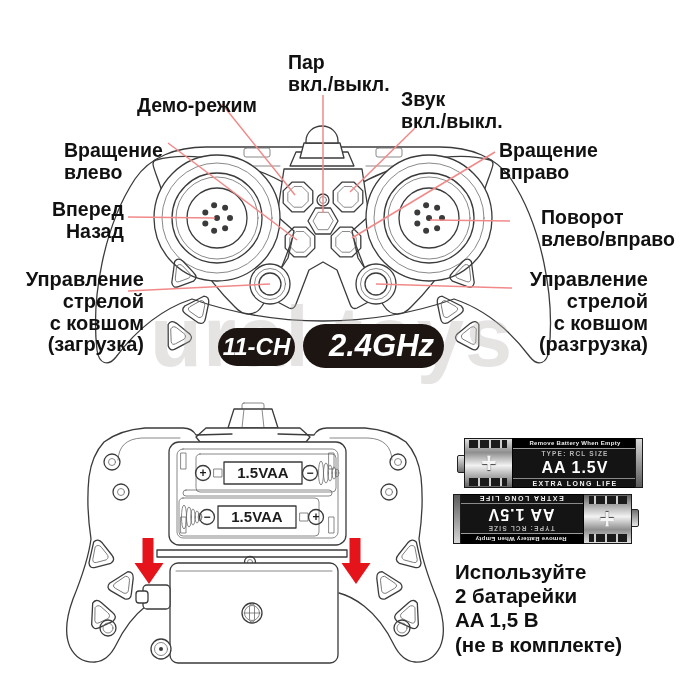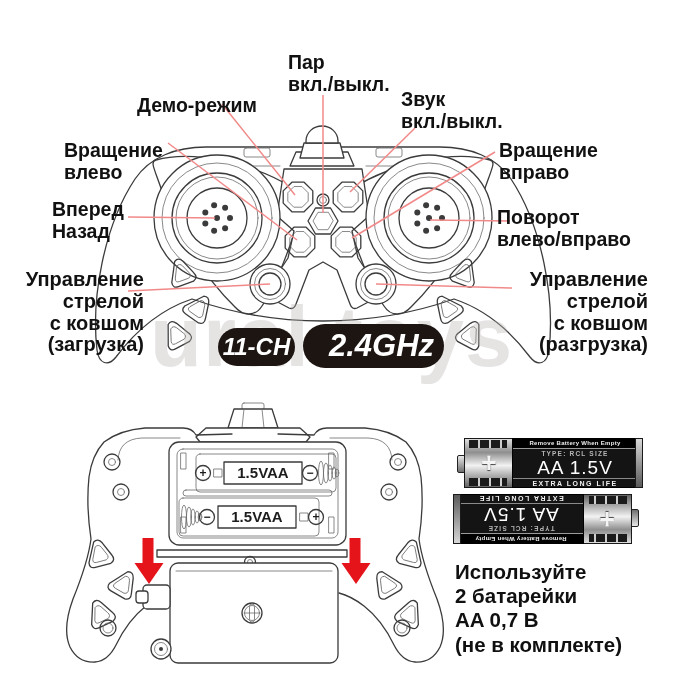--- a/index.html
+++ b/index.html
@@ -38,21 +38,21 @@
             repeating-linear-gradient(90deg,#1b1b1b 0 9px,#cfcfcf 9px 11px);}
   .cap-mark.top{top:1px;} .cap-mark.bot{bottom:1px;}
   .bat-body{position:absolute;left:55px;top:0;width:124px;height:48px;border:1px solid #000;
             background:#141414;color:#fff;overflow:hidden;}
   .bat-end{position:absolute;right:0;top:0;width:6px;height:48px;border:1px solid #1a1a1a;
            background:linear-gradient(180deg,#d8d8d8,#5a5a5a);}
   .bat-warning{height:9px;line-height:9px;font-size:6px;font-weight:bold;text-align:center;
                color:#eee;background:#000;border-bottom:1px solid #9a9a9a;letter-spacing:.3px;}
   .bat-type{height:9px;line-height:9px;font-size:6.5px;font-weight:bold;color:#b5b5b5;
             text-align:center;letter-spacing:1.2px;}
-  .bat-size{height:20px;line-height:20px;font-size:19px;font-weight:normal;text-align:center;
+  .bat-size{height:20px;line-height:20px;font-size:16px;font-weight:bold;text-align:center;
             letter-spacing:1px;}
   .bat-life{height:10px;line-height:9px;font-size:7px;font-weight:bold;text-align:center;
             letter-spacing:1.5px;border-top:1px solid #8a8a8a;color:#efefef;}
   .note{position:absolute;left:455px;top:560px;z-index:3;font-size:20.5px;font-weight:bold;
         line-height:1.18;color:#101010;white-space:pre-line;}
 </style>
 </head>
 <body>
 
 <div class="stage">
@@ -280,25 +280,25 @@
 
   <div class="watermark">ural.toys</div>
 
   <div class="lbl" style="left:288px;top:42px;">Пар
 вкл./выкл.</div>
   <div class="lbl" style="left:137px;top:85px;">Демо-режим</div>
   <div class="lbl" style="left:401px;top:79px;">Звук
 вкл./выкл.</div>
   <div class="lbl" style="left:64px;top:130px;">Вращение
 влево</div>
-  <div class="lbl" style="left:52px;top:189px;">Вперед
+  <div class="lbl" style="left:52px;top:189px;text-align:right;">Вперед
 Назад</div>
   <div class="lbl" style="left:499px;top:130px;">Вращение
 вправо</div>
-  <div class="lbl" style="left:497px;top:197px;">Поворот
+  <div class="lbl" style="left:541px;top:197px;">Поворот
 влево/вправо</div>
   <div class="lbl center" style="left:4px;top:259px;width:140px;">Управление
 стрелой
 с ковшом
 (загрузка)</div>
   <div class="lbl center" style="left:508px;top:259px;width:140px;">Управление
 стрелой
 с ковшом
 (разгрузка)</div>
 
@@ -332,16 +332,16 @@
       <div class="bat-warning">Remove Battery When Empty</div>
       <div class="bat-type">TYPE: RCL SIZE</div>
       <div class="bat-size">AA 1.5V</div>
       <div class="bat-life">EXTRA LONG LIFE</div>
     </div>
     <div class="bat-end"></div>
   </div>
 
   <div class="note">Используйте
 2 батарейки
-AA 0,7 В
+AA 1,5 В
 (не в комплекте)</div>
 
 </div>
 
 </body></html>

